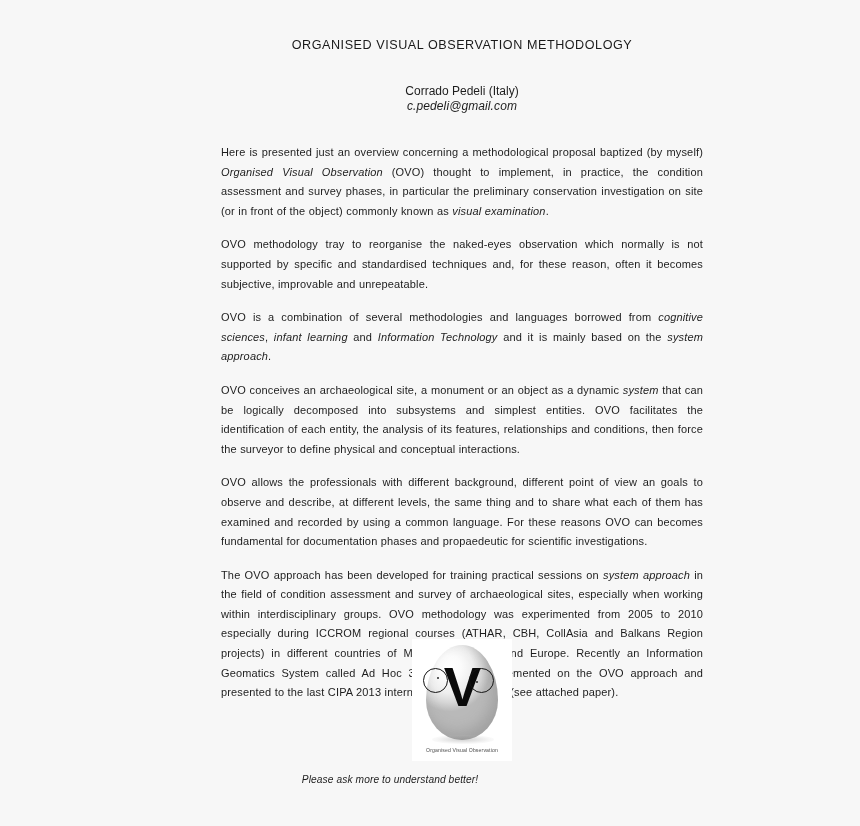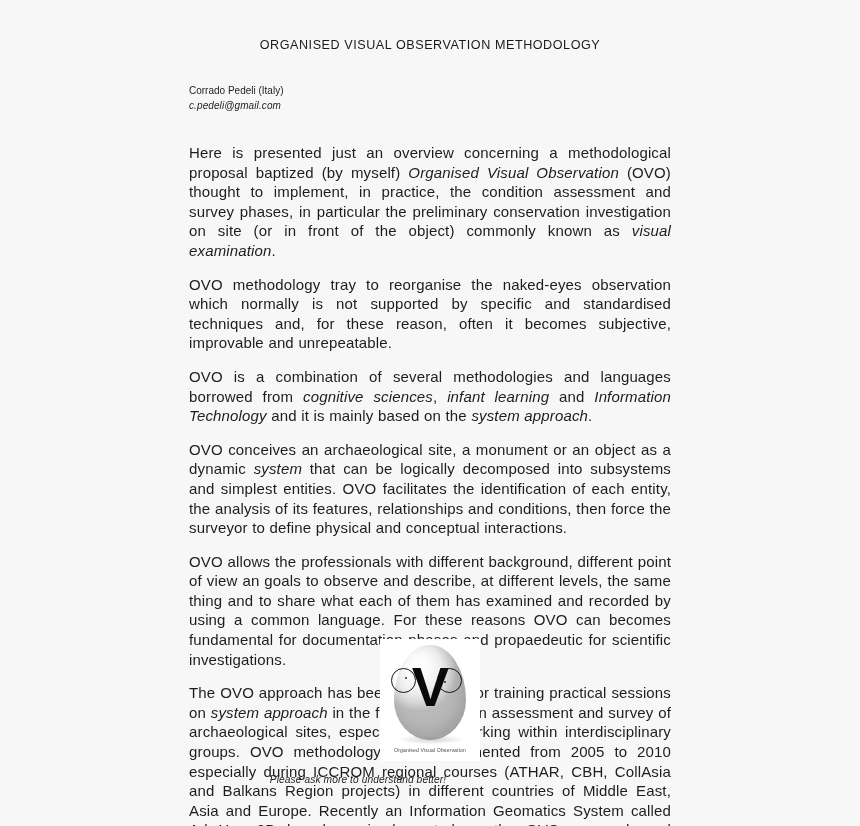--- a/index.html
+++ b/index.html
@@ -13,20 +13,21 @@
     font-family: "Liberation Sans", sans-serif;
     color: #1d1d1d;
     overflow: hidden;
   }
   .page {
     position: relative;
     width: 708px;
     height: 826px;
     background: #f7f7f7;
     box-sizing: border-box;
+    margin-left: 32px;
   }
   .content {
     position: absolute;
     left: 189px;
     top: 36px;
     width: 482px;
   }
 
   
   .doc-title {
@@ -38,35 +39,35 @@
     margin: 0 0 0 0;
     font-weight: normal;
   }
   .doc-title .line {
     display: block;
     white-space: nowrap;
   }
 
   
   .author-block {
-    text-align: left;
+    text-align: center;
     margin-top: 30px;
-    font-size: 10px;
+    font-size: 12px;
     line-height: 14.5px;
     color: #1d1d1d;
   }
   .author-name { display: block; }
   .author-email { display: block; font-style: italic; letter-spacing: 0.1px; }
 
   
   .body-text {
     margin-top: 30px;
   }
   .para {
-    font-size: 15px;
+    font-size: 11px;
     line-height: 19.6px;
     text-align: justify;
     text-justify: inter-word;
     margin: 0 0 14px 0;
     color: #1d1d1d;
     letter-spacing: 0.15px;
     word-spacing: 0.2px;
   }
   .para:last-child { margin-bottom: 0; }
   .para i { font-style: italic; }

